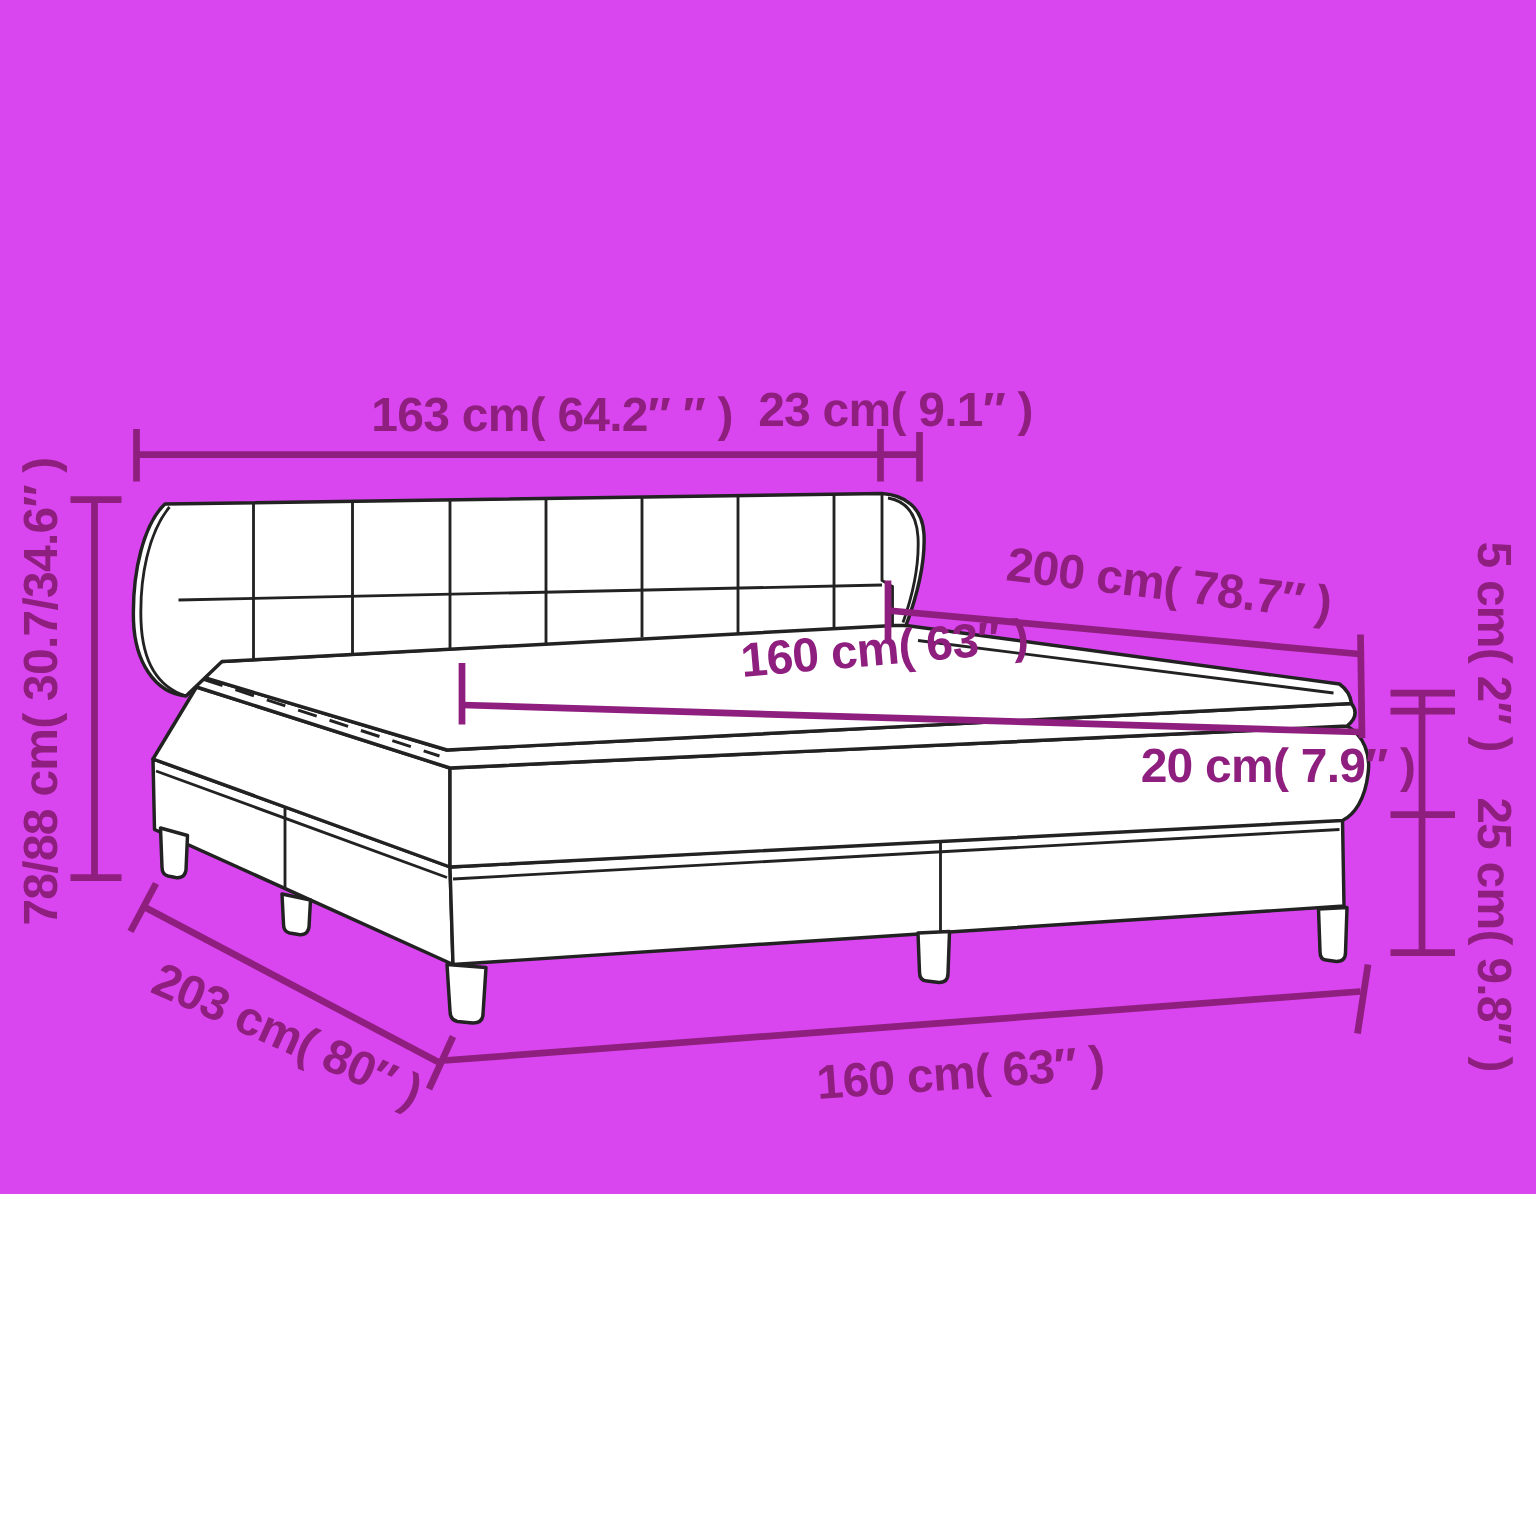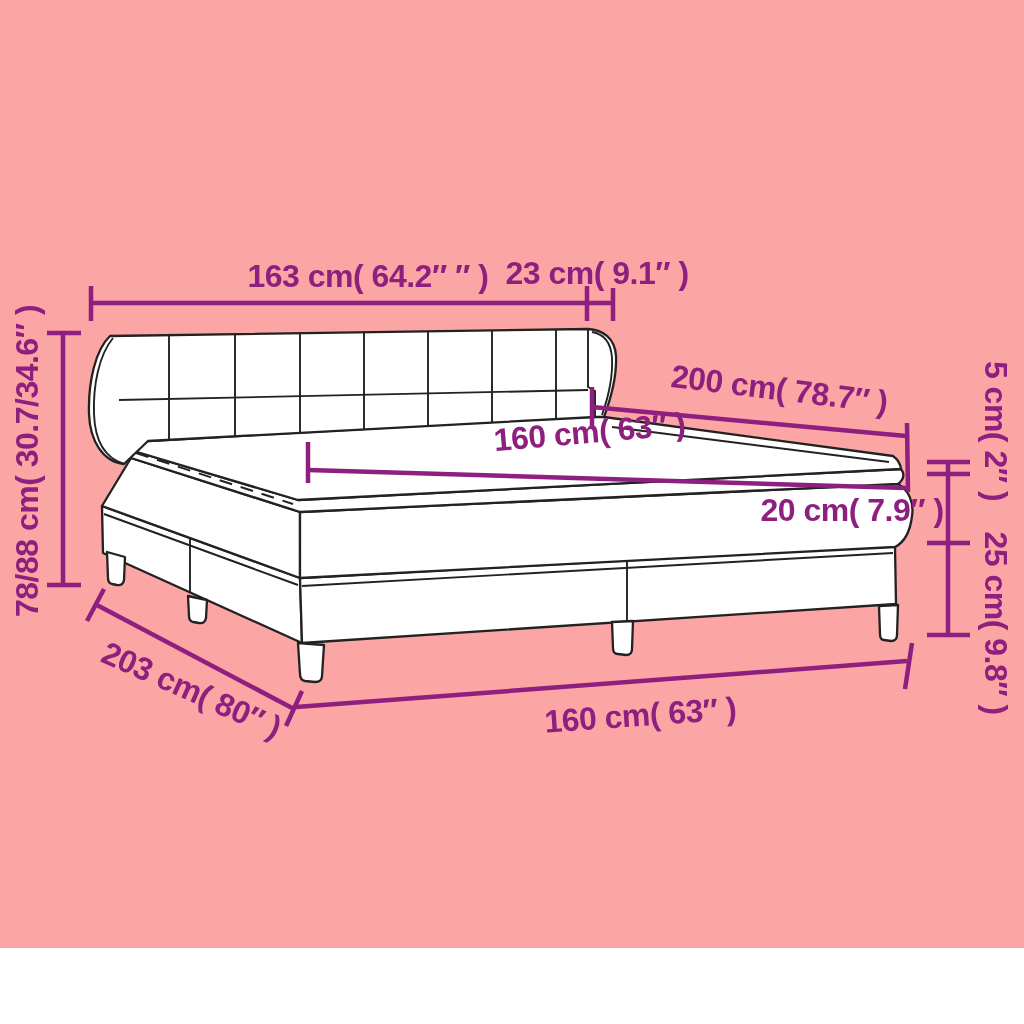--- a/index.html
+++ b/index.html
@@ -1,16 +1,16 @@
 <!DOCTYPE html>
 <html><head>
 <meta charset="utf-8">
 <style>
   html,body{margin:0;padding:0;background:#ffffff;}
-  .stage{position:relative;width:1024px;height:948px;background:#fca5a5;overflow:hidden;}
+  .stage{position:relative;width:1024px;height:796px;background:#d946ef;overflow:hidden;}
   svg{display:block;}
   .dim-line{stroke:#8e1f7f;stroke-width:4.5;fill:none;stroke-linecap:butt;}
   .dim-label{font-family:"Liberation Sans",sans-serif;font-weight:bold;font-size:32px;
              letter-spacing:-0.5px;fill:#8e1f7f;}
   .bed-fill{stroke:#222222;stroke-width:2.3;fill:#ffffff;stroke-linejoin:round;}
   .seam{stroke:#222222;stroke-width:1.9;fill:none;}
   .dashed{stroke:#222222;stroke-width:2;fill:none;stroke-dasharray:13 9;}
 </style>
 </head>
 <body>

